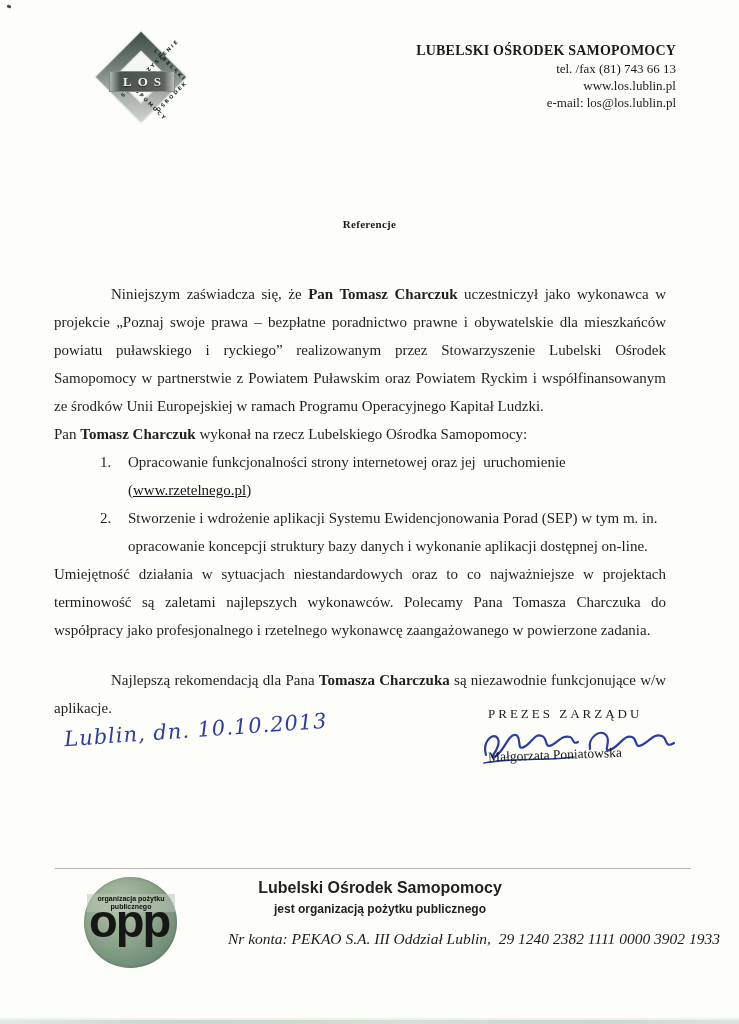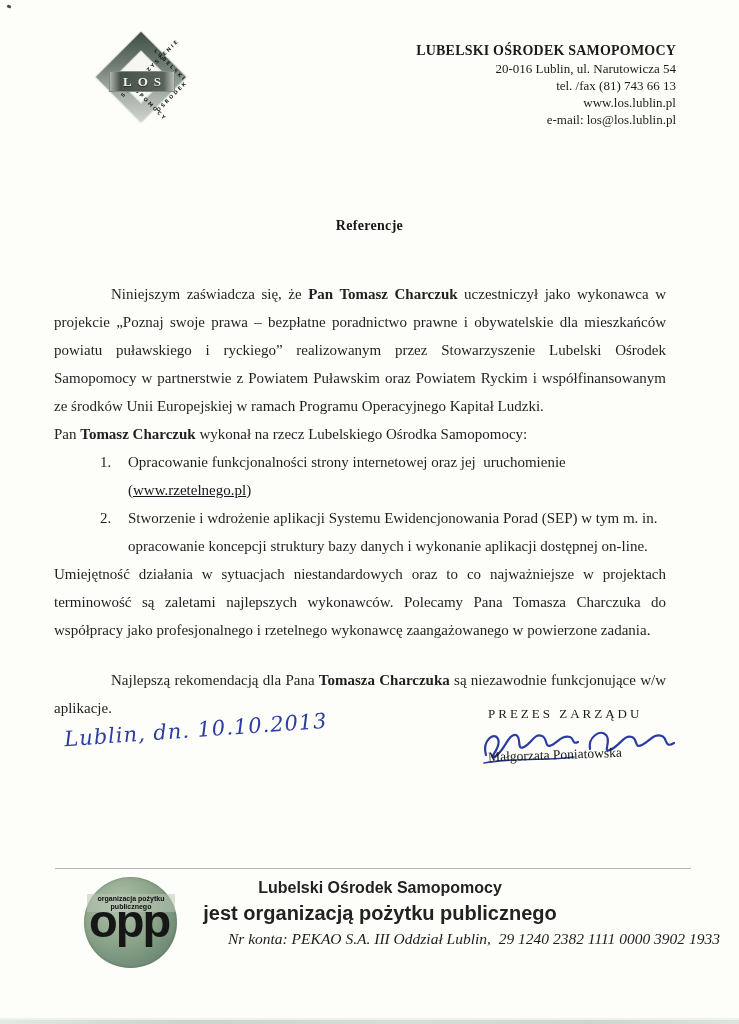--- a/index.html
+++ b/index.html
@@ -34,21 +34,21 @@
     border:1px solid #848b84;display:flex;align-items:center;justify-content:center;
     font-weight:bold;font-size:13px;letter-spacing:6px;text-indent:6px;color:#f3f3ee;
     text-shadow:0 1px 1px rgba(0,0,0,.6);}
 
   
   .header-block{position:absolute;right:63px;top:42px;text-align:right;font-size:13px;line-height:17px;color:#1b1b1b;}
   .org-name{font-size:14px;font-weight:bold;letter-spacing:.2px;margin-bottom:1px;}
 
   
   .doc-title{position:absolute;left:0;top:218px;width:100%;margin:0;text-align:center;
-    font-size:14px;font-weight:bold;letter-spacing:.3px;color:#181818;}
+    font-size:11px;font-weight:bold;letter-spacing:.3px;color:#181818;}
 
   
   .body-text{position:absolute;left:54px;top:280px;width:612px;font-size:15px;line-height:28px;}
   .body-text p{margin:0;}
   .justify{text-align:justify;}
   .indent{text-indent:57px;}
   .gap{margin-top:22px !important;}
   .list{margin-left:46px;}
   .li{position:relative;padding-left:28px;}
   .num{position:absolute;left:0;top:0;}
@@ -69,21 +69,21 @@
     background:radial-gradient(circle at 38% 32%, #b2c3ad 0%, #8fa78c 40%, #74907a 70%, #5d7963 100%);
     box-shadow:inset 0 0 3px rgba(0,0,0,.25);}
   .opp-text{position:absolute;left:5px;top:16px;z-index:1;font-family:"Liberation Sans",sans-serif;
     font-weight:bold;font-size:47px;letter-spacing:-2px;color:#161616;}
   .opp-band{position:absolute;left:3px;top:17px;width:88px;z-index:2;text-align:center;
     font-family:"Liberation Sans",sans-serif;font-size:7px;font-weight:bold;line-height:8px;color:#0e0e0e;
     background:rgba(186,198,180,.55);padding:1px 0;}
   .footer-line1{position:absolute;left:160px;top:879px;width:440px;text-align:center;
     font-family:"Liberation Sans",sans-serif;font-weight:bold;font-size:16px;color:#222;}
   .footer-line2{position:absolute;left:160px;top:902px;width:440px;text-align:center;
-    font-family:"Liberation Sans",sans-serif;font-weight:bold;font-size:20px;color:#222;}
+    font-family:"Liberation Sans",sans-serif;font-weight:bold;font-size:12px;color:#222;}
   .footer-account{position:absolute;left:80px;top:930px;width:640px;text-align:right;
     font-style:italic;font-size:15.5px;color:#1c1c1c;}
 </style>
 </head>
 <body>
 
 <div class="page">
 
   <div class="scan-speck"></div>
 
@@ -92,21 +92,20 @@
     <div class="diamond-inner"></div>
     <span class="ring-word rw-tl">STOWARZYSZENIE</span>
     <span class="ring-word rw-tr">LUBELSKI</span>
     <span class="ring-word rw-bl">SAMOPOMOCY</span>
     <span class="ring-word rw-br">OŚRODEK</span>
     <div class="los-band">LOS</div>
   </div>
 
   <div class="header-block">
     <div class="org-name">LUBELSKI OŚRODEK SAMOPOMOCY</div>
-    <div>20-016 Lublin, ul. Narutowicza 54</div>
     <div>tel. /fax (81) 743 66 13</div>
     <div>www.los.lublin.pl</div>
     <div>e-mail: los@los.lublin.pl</div>
   </div>
 
   <h1 class="doc-title">Referencje</h1>
 
   <div class="body-text">
     <p class="justify indent"><span>Niniejszym zaświadcza się, że </span><b>Pan Tomasz Charczuk</b><span> uczestniczył jako wykonawca w projekcie „Poznaj swoje prawa – bezpłatne poradnictwo prawne i obywatelskie dla mieszkańców powiatu puławskiego i ryckiego” realizowanym przez Stowarzyszenie Lubelski  Ośrodek Samopomocy w partnerstwie z Powiatem Puławskim oraz Powiatem Ryckim i współfinansowanym ze środków Unii Europejskiej w ramach Programu Operacyjnego Kapitał Ludzki.</span></p>
     <p><span>Pan </span><b>Tomasz Charczuk</b><span> wykonał na rzecz Lubelskiego Ośrodka Samopomocy:</span></p>

